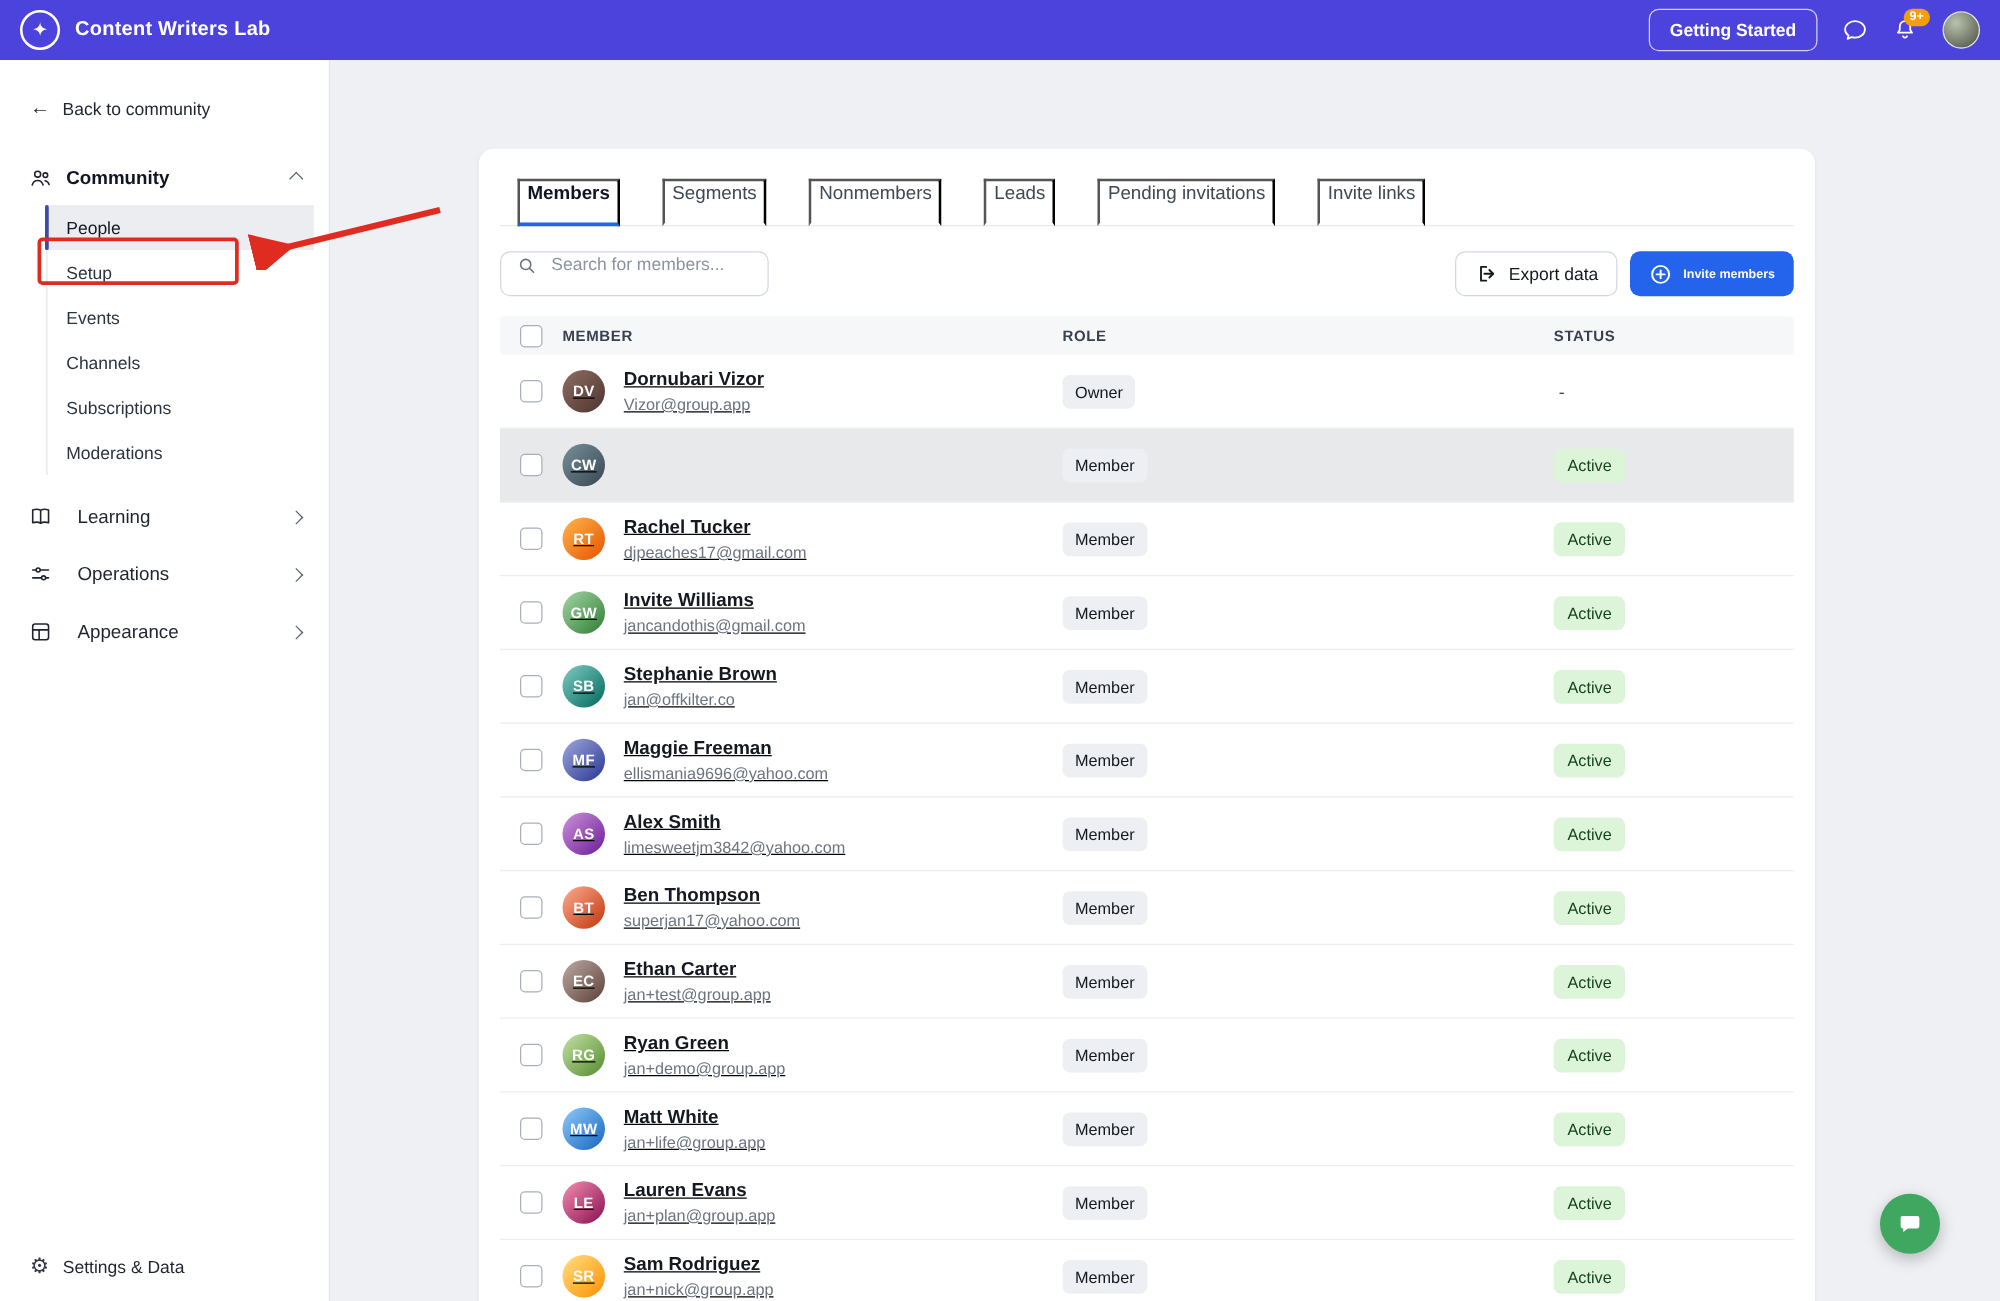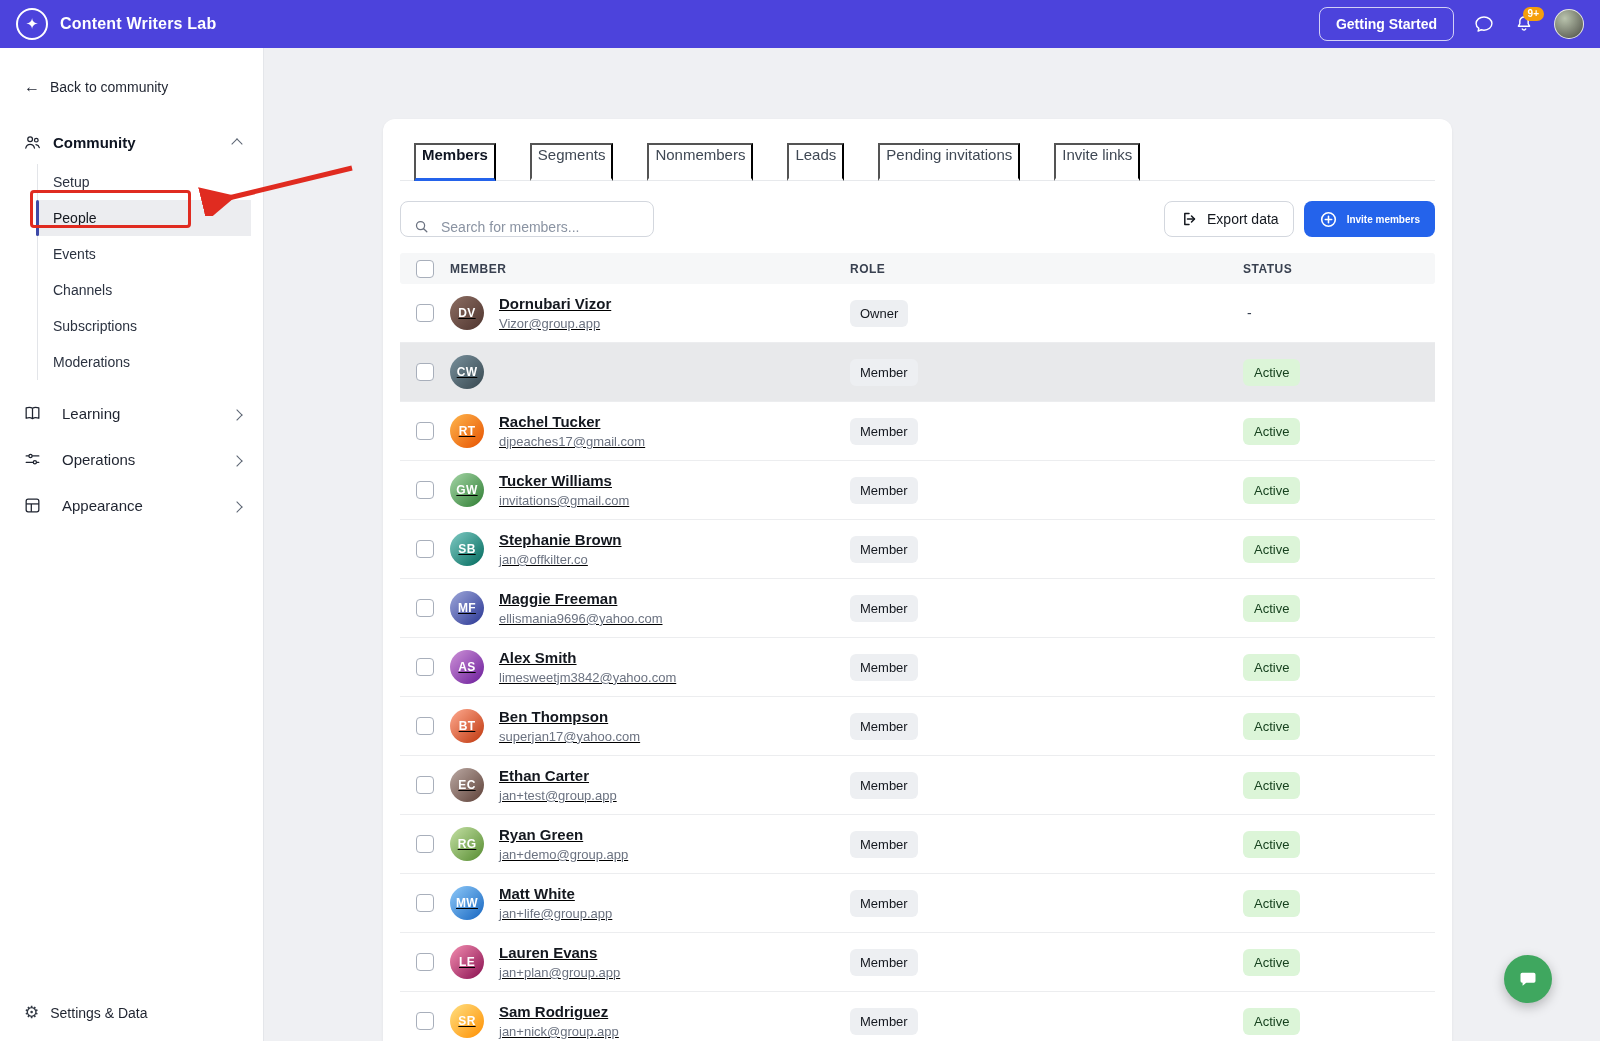--- a/index.html
+++ b/index.html
@@ -89,22 +89,22 @@
   }
   .tabs { display:flex; gap:34px; padding:24px 14px 0 14px; border-bottom:1px solid #E7E9EC; }
   .tab {
     padding-bottom:15px; font-size:15px; color:#3F4854; cursor:pointer;
     border-bottom:3px solid transparent; margin-bottom:-1px; background:none; font-family:inherit;
   }
   .tab.active { color:#0F1522; font-weight:600; border-bottom-color:var(--accent,#2463EB); }
 
   .toolbar { display:flex; align-items:center; margin:20px 0 16px 0; }
   .search-box {
-    width:254px; height:36px; border:1px solid #D3D7DE; border-radius:8px;
-    display:flex; align-items:flex-end; gap:8px; padding:0 10px; background:#fff;
+    width:215px; height:36px; border:1px solid #D3D7DE; border-radius:8px;
+    display:flex; align-items:flex-start; gap:8px; padding:0 10px; background:#fff;
   }
   .search-box input {
     border:none; outline:none; flex:1; font-size:14px; color:#111827; font-family:inherit;
     background:transparent;
   }
   .search-box input::placeholder { color:#8A93A2; }
   .toolbar-spacer { flex:1; }
   .btn-export {
     height:36px; display:flex; align-items:center; gap:8px; padding:0 14px;
     background:#fff; border:1px solid #D3D7DE; border-radius:8px; font-size:14px;
@@ -209,25 +209,25 @@
         <path d="M3.5 19c.8-3 3-4.6 5.5-4.6s4.7 1.6 5.5 4.6"></path>
         <circle cx="16.8" cy="9" r="2.3"></circle>
         <path d="M16.4 14.6c2 .3 3.6 1.7 4.2 3.9"></path>
       </svg>
     </span>
     <span>Community</span>
     <span class="chev-slot"><span class="chev up"></span></span>
   </div>
 
   <div class="subitems">
+      <div class="subitem active">
+    <span>People</span>
+  </div>
       <div class="subitem">
     <span>Setup</span>
-  </div>
-      <div class="subitem active">
-    <span>People</span>
   </div>
       <div class="subitem">
     <span>Events</span>
   </div>
       <div class="subitem">
     <span>Channels</span>
   </div>
       <div class="subitem">
     <span>Subscriptions</span>
   </div>
@@ -382,22 +382,22 @@
     <span><span class="role-badge">Member</span></span>
     <span><span class="status-badge">Active</span></span>
   </div>
         <div class="trow">
     <span class="cell-check">
             <input type="checkbox" style="">
           </span>
     <span class="member-cell">
       <span class="avatar" style="background: linear-gradient(135deg, rgb(165, 214, 167), rgb(46, 125, 50));">GW</span>
       <span>
-        <div class="m-name">Tucker Williams</div>
-        <div class="m-email">invitations@gmail.com</div>
+        <div class="m-name">Invite Williams</div>
+        <div class="m-email">jancandothis@gmail.com</div>
       </span>
     </span>
     <span><span class="role-badge">Member</span></span>
     <span><span class="status-badge">Active</span></span>
   </div>
         <div class="trow">
     <span class="cell-check">
             <input type="checkbox" style="">
           </span>
     <span class="member-cell">

